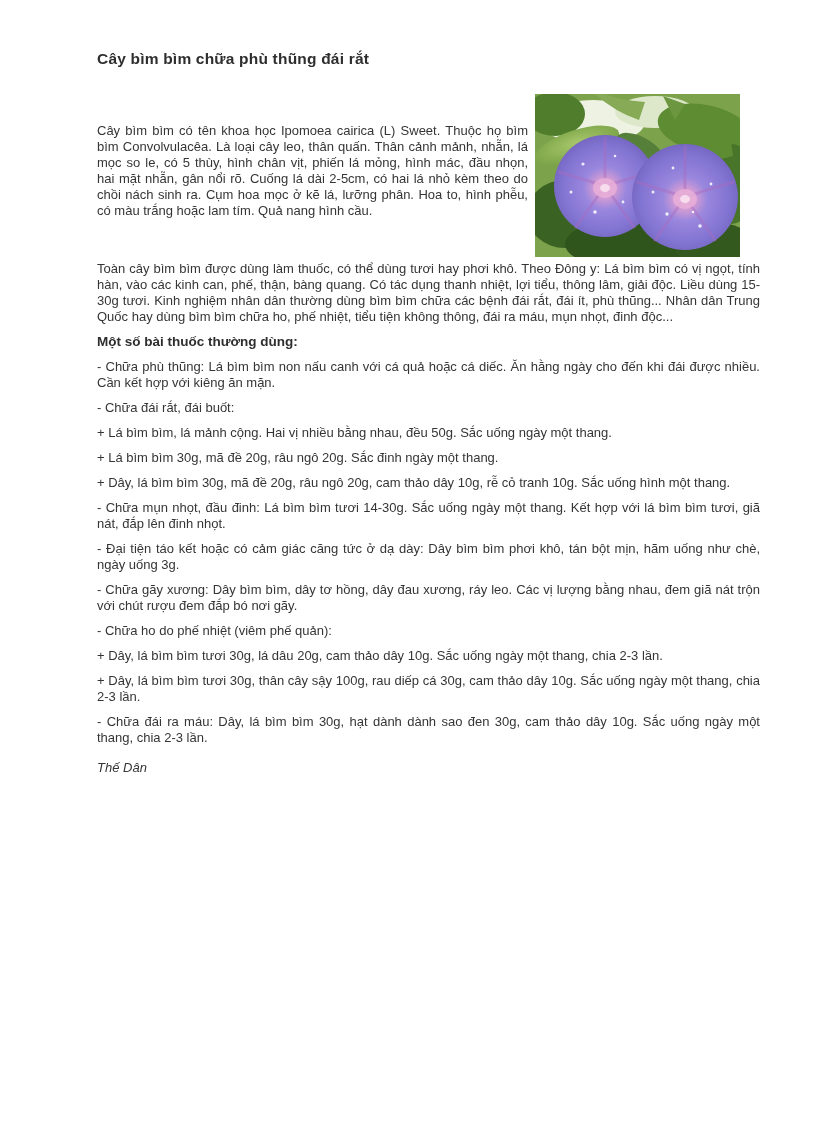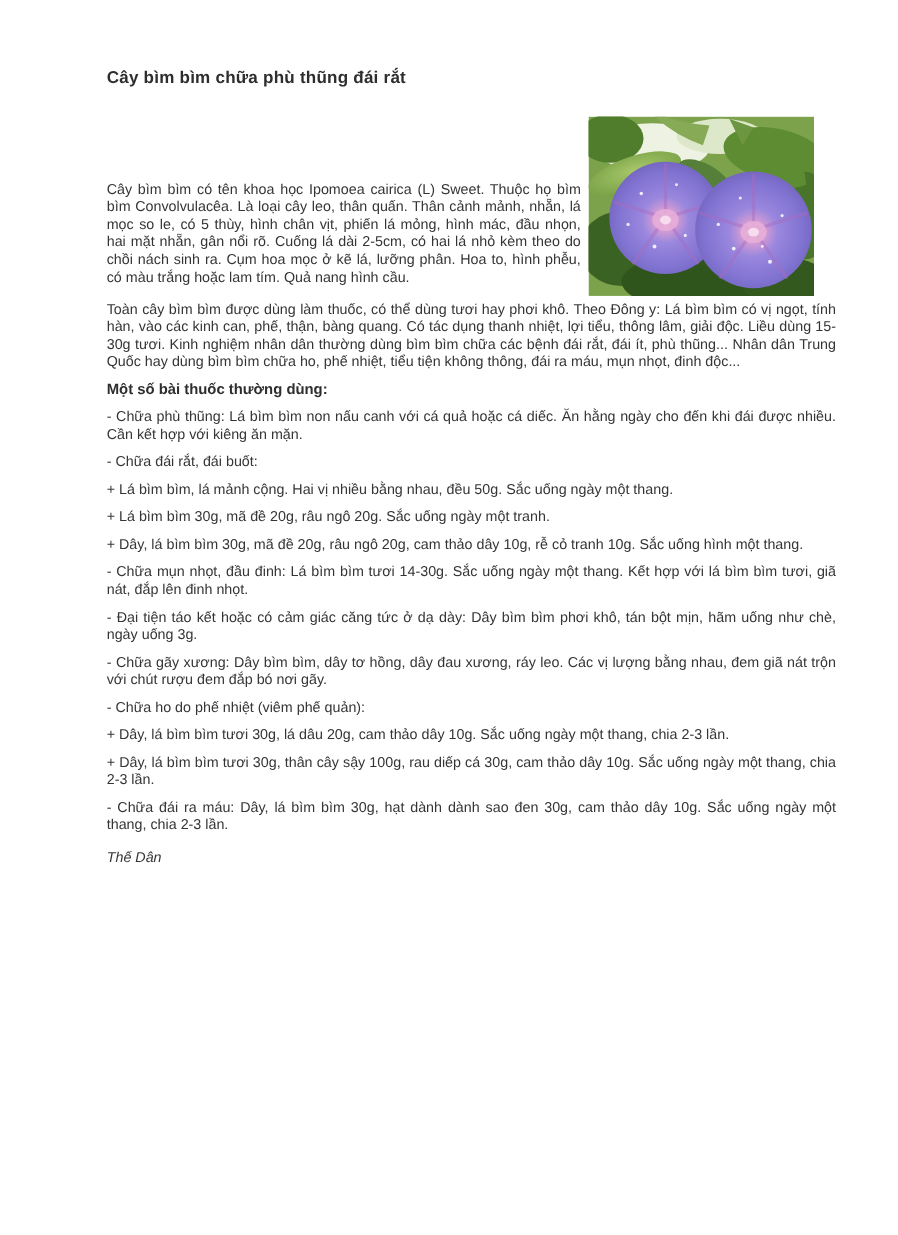--- a/index.html
+++ b/index.html
@@ -8,33 +8,33 @@
     width: 816px;
     height: 1123px;
     background: #ffffff;
     font-family: "Liberation Sans", sans-serif;
     color: #353535;
     overflow: hidden;
   }
   .content {
     position: absolute;
     left: 97px;
-    top: 62px;
+    top: 50px;
     width: 663px;
   }
   .doc-title {
     font-size: 15.5px;
     font-weight: bold;
     color: #2e2e2e;
     margin: 0 0 26px 0;
     letter-spacing: 0.2px;
   }
   .intro-row {
     display: flex;
-    align-items: flex-end;
+    align-items: center;
   }
   .intro-text {
     width: 431px;
     flex: 0 0 431px;
   }
   p.body-par {
     font-size: 13px;
     line-height: 16px;
     text-align: justify;
     margin: 0 0 9px 0;
@@ -144,21 +144,21 @@
     </div>
 
     <div class="full-text">
       <p class="body-par">Toàn cây bìm bìm được dùng làm thuốc, có thể dùng tươi hay phơi khô. Theo Đông y: Lá bìm bìm có vị ngọt, tính hàn, vào các kinh can, phế, thận, bàng quang. Có tác dụng thanh nhiệt, lợi tiểu, thông lâm, giải độc. Liều dùng 15-30g tươi. Kinh nghiệm nhân dân thường dùng bìm bìm chữa các bệnh đái rắt, đái ít, phù thũng... Nhân dân Trung Quốc hay dùng bìm bìm chữa ho, phế nhiệt, tiểu tiện không thông, đái ra máu, mụn nhọt, đinh độc...</p>
 
       <h2 class="section-heading">Một số bài thuốc thường dùng:</h2>
 
       <p class="body-par">- Chữa phù thũng: Lá bìm bìm non nấu canh với cá quả hoặc cá diếc. Ăn hằng ngày cho đến khi đái được nhiều. Cần kết hợp với kiêng ăn mặn.</p>
       <p class="body-par">- Chữa đái rắt, đái buốt:</p>
       <p class="body-par">+ Lá bìm bìm, lá mảnh cộng. Hai vị nhiều bằng nhau, đều 50g.  Sắc uống ngày một thang.</p>
-      <p class="body-par">+ Lá bìm bìm 30g, mã đề 20g, râu ngô 20g.  Sắc uống ngày một tranh.</p>
+      <p class="body-par">+ Lá bìm bìm 30g, mã đề 20g, râu ngô 20g.  Sắc đinh ngày một thang.</p>
       <p class="body-par">+ Dây, lá bìm bìm 30g, mã đề 20g, râu ngô 20g, cam thảo dây 10g, rễ cỏ tranh 10g.  Sắc uống hình một thang.</p>
       <p class="body-par">- Chữa mụn nhọt, đầu đinh: Lá bìm bìm tươi 14-30g.  Sắc uống ngày một thang. Kết hợp với lá bìm bìm tươi, giã nát, đắp lên đinh nhọt.</p>
       <p class="body-par">- Đại tiện táo kết hoặc có cảm giác căng tức ở dạ dày: Dây bìm bìm phơi khô, tán bột mịn, hãm uống như chè, ngày uống 3g.</p>
       <p class="body-par">- Chữa gãy xương: Dây bìm bìm, dây tơ hồng, dây đau xương, ráy leo. Các vị lượng bằng nhau,  đem giã nát trộn với chút rượu đem đắp bó nơi gãy.</p>
       <p class="body-par">- Chữa ho do phế nhiệt (viêm  phế quản):</p>
       <p class="body-par">+ Dây, lá bìm bìm tươi 30g, lá dâu 20g, cam thảo dây 10g.  Sắc uống ngày một thang, chia 2-3 lần.</p>
       <p class="body-par">+ Dây, lá bìm bìm tươi 30g, thân cây sậy 100g,  rau diếp  cá 30g,  cam thảo  dây 10g.  Sắc uống  ngày  một thang, chia 2-3 lần.</p>
       <p class="body-par">- Chữa đái ra máu: Dây, lá bìm bìm 30g, hạt dành  dành sao đen 30g, cam thảo dây 10g.  Sắc uống ngày một thang, chia 2-3 lần.</p>
 
       <p class="signature">Thế Dân</p>

